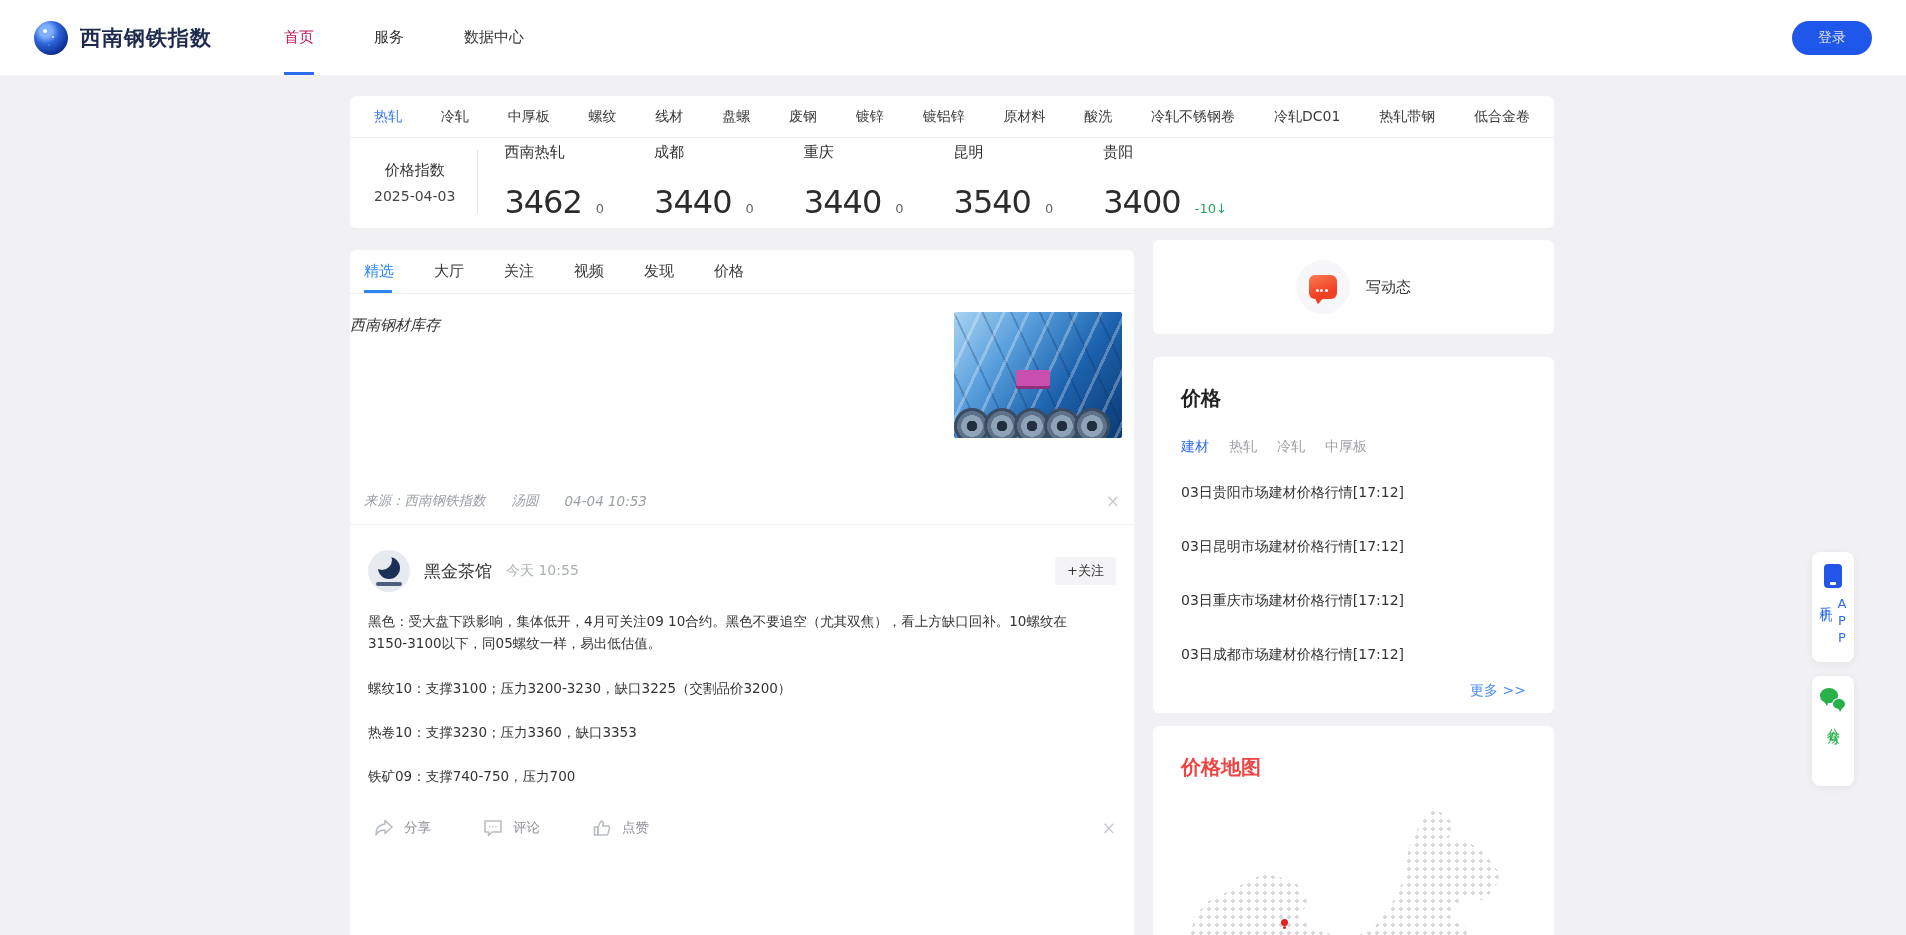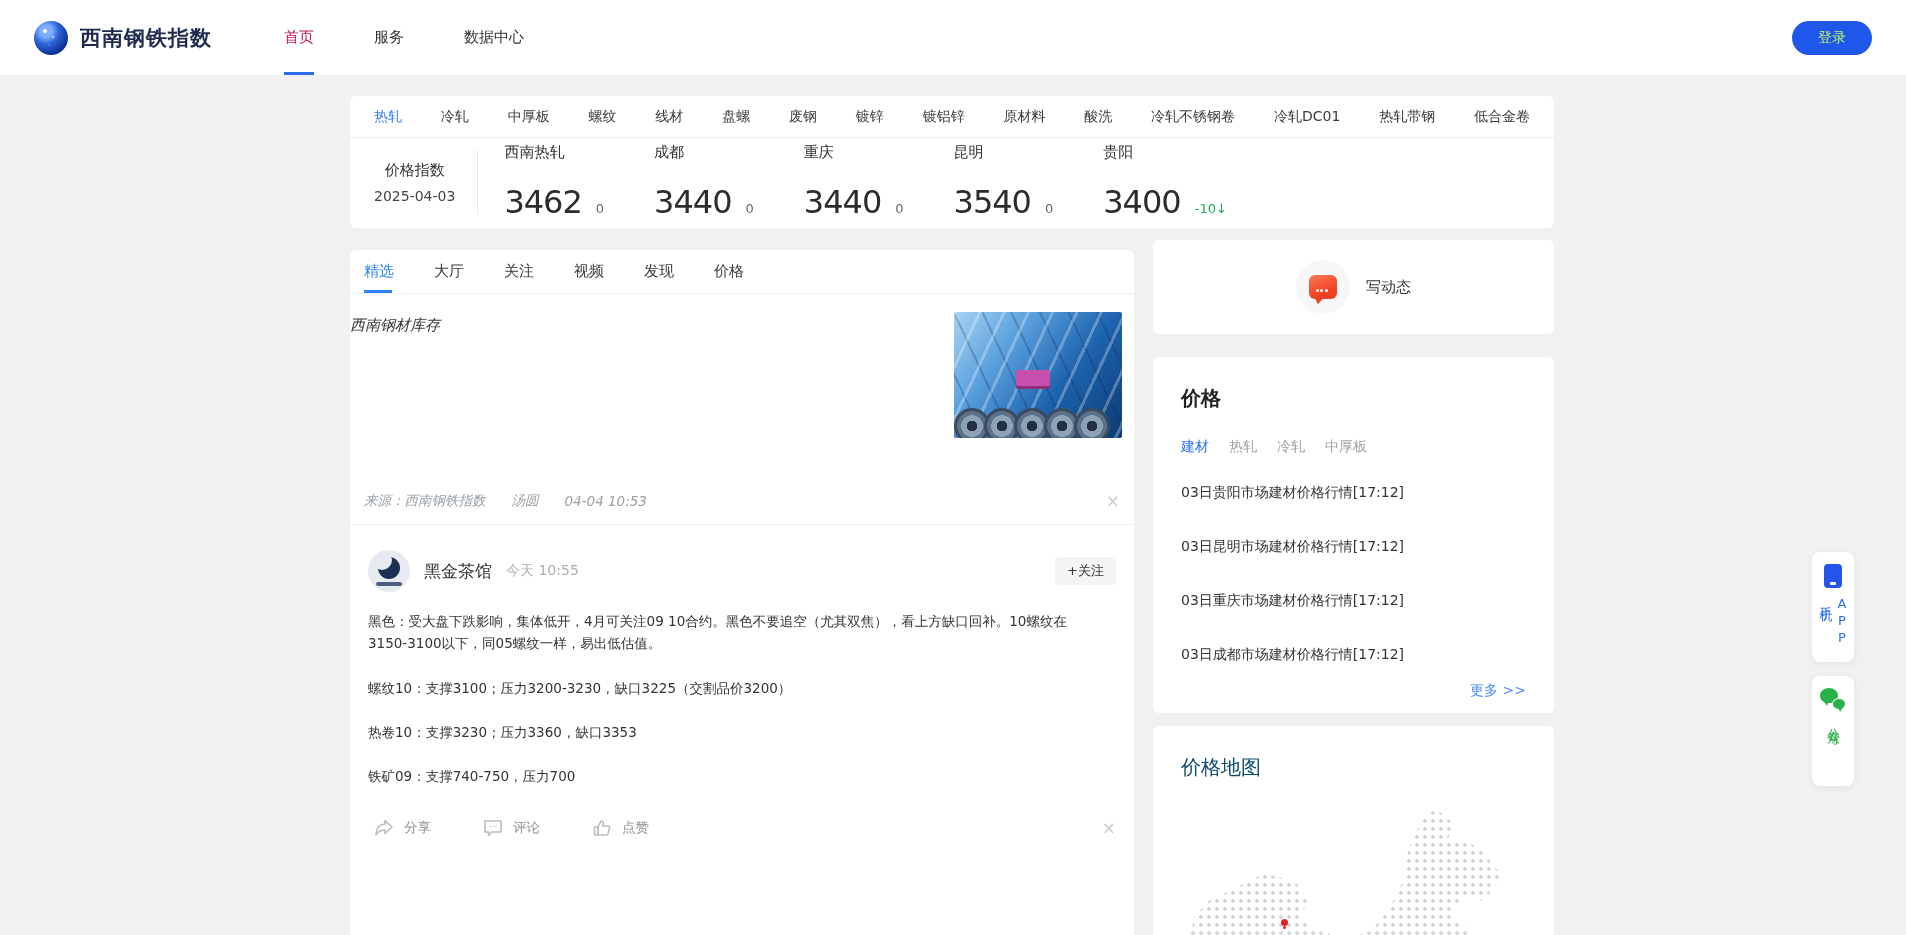--- a/index.html
+++ b/index.html
@@ -13,21 +13,21 @@
     background:radial-gradient(circle at 35% 30%, #7fb0ff 0 18%, #2c63d8 40%, #0a2e8f 75%, #061f66 100%);
     position:relative; flex:0 0 auto; }
   .logo-mark::after { content:""; position:absolute; left:9px; top:8px; width:4px; height:4px; border-radius:50%;
     background:#fff; box-shadow:8px 6px 0 -1px #e8f1ff, 4px 14px 0 -1.5px #cfe2ff, 13px 13px 0 -2px #fff; }
   .brand { font-size:21px; font-weight:bold; color:#1d2a4d; margin-left:12px; letter-spacing:1px; }
   .nav-links { display:flex; align-items:center; margin-left:42px; height:100%; }
   .nav-item { position:relative; height:100%; display:flex; align-items:center; padding:0 30px; font-size:15px; color:#333; cursor:pointer; }
   .nav-item.active { color:#be185d; }
   .nav-item.active::after { content:""; position:absolute; left:50%; transform:translateX(-50%); bottom:0; width:30px; height:3px; background:#2e6cf0; }
   .nav-spacer { flex:1; }
-  .login-btn { width:80px; height:34px; border-radius:17px; background:#2057eb; color:#bef264; font-size:14px;
+  .login-btn { width:80px; height:34px; border-radius:17px; background:#2057eb; color:#e5e5e5; font-size:14px;
     display:flex; align-items:center; justify-content:center; cursor:pointer; }
 
   
   .card { position:absolute; background:#fff; border-radius:6px; }
 
   
   .card-index { left:350px; top:96px; width:1204px; height:132px; }
   .cat-tabs { display:flex; justify-content:space-between; align-items:center; height:42px; padding:0 24px; border-bottom:1px solid #ececef; }
   .cat-tab { font-size:14px; color:#3a3a3a; cursor:pointer; white-space:nowrap; }
   .cat-tab.active { color:#3a7cf2; }
@@ -101,21 +101,21 @@
   .card-price { left:1153px; top:357px; width:401px; height:356px; padding:28px; }
   .price-title { font-size:20px; font-weight:bold; color:#222; }
   .price-tabs { display:flex; gap:20px; margin-top:26px; }
   .price-tab { font-size:14px; color:#a2a2a6; cursor:pointer; }
   .price-tab.active { color:#2e6cf0; }
   .price-list { margin-top:16px; }
   .price-item { font-size:14px; color:#333; padding:12px 0; margin-top:12px; cursor:pointer; white-space:nowrap; }
   .price-more { text-align:right; font-size:14px; color:#4a8cf5; margin-top:6px; cursor:pointer; }
 
   .card-map { left:1153px; top:726px; width:401px; height:360px; padding:28px; }
-  .map-title { font-size:20px; font-weight:normal; color:#0c4a6e; }
+  .map-title { font-size:20px; font-weight:bold; color:#ef4444; }
   .map-box { position:relative; margin-top:20px; width:345px; height:250px; }
   .map-dots { position:absolute; inset:0;
     background-image:radial-gradient(#d7d7dc 1.6px, transparent 1.7px);
     background-size:8px 8px;
     clip-path:polygon(14% 36%,24% 29%,33% 32%,37% 40%,34% 47%,40% 52%,48% 55%,55% 52%,60% 44%,64% 33%,66% 19%,70% 7%,74% 3%,79% 9%,77% 17%,82% 15%,88% 21%,93% 30%,88% 40%,82% 38%,78% 46%,84% 52%,80% 62%,72% 60%,68% 70%,60% 74%,55% 84%,48% 80%,42% 92%,36% 88%,30% 92%,22% 84%,14% 80%,6% 70%,2% 58%,4% 46%,8% 40%); }
   .map-marker { position:absolute; left:29%; top:47%; width:7px; height:7px; border-radius:50%; background:#e02424;
     box-shadow:0 5px 0 -2px #e02424; }
 
   
   .float-widget { position:absolute; width:42px; background:#fff; border-radius:8px; box-shadow:0 2px 8px rgba(0,0,0,.06);

